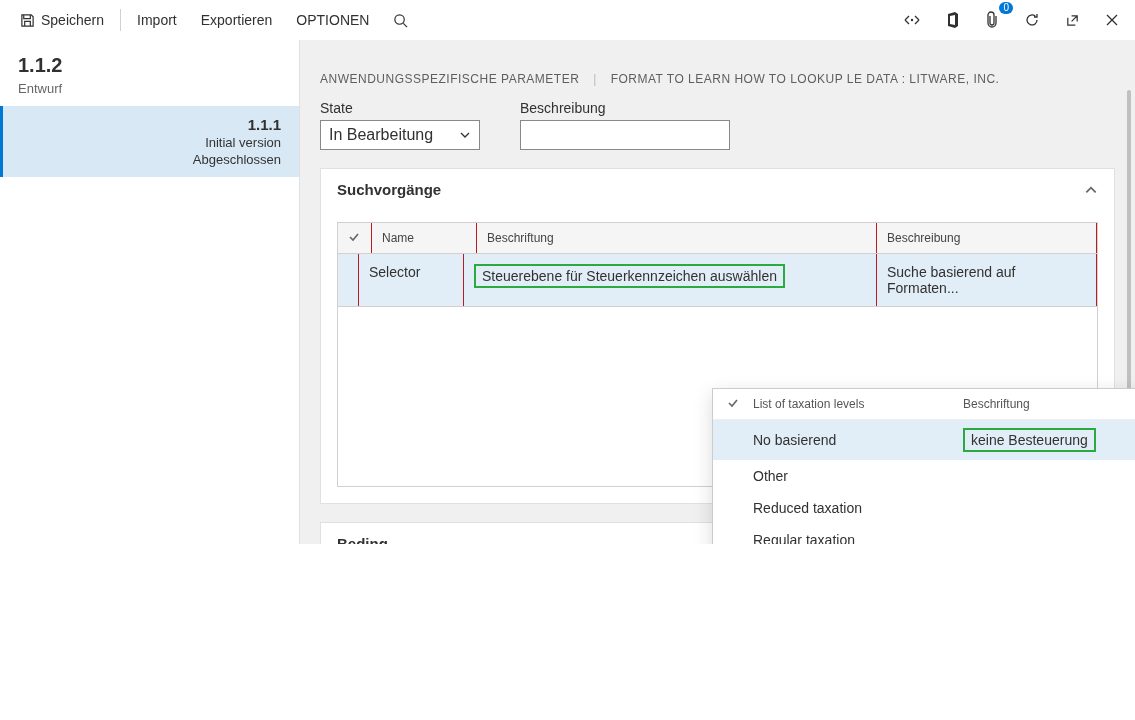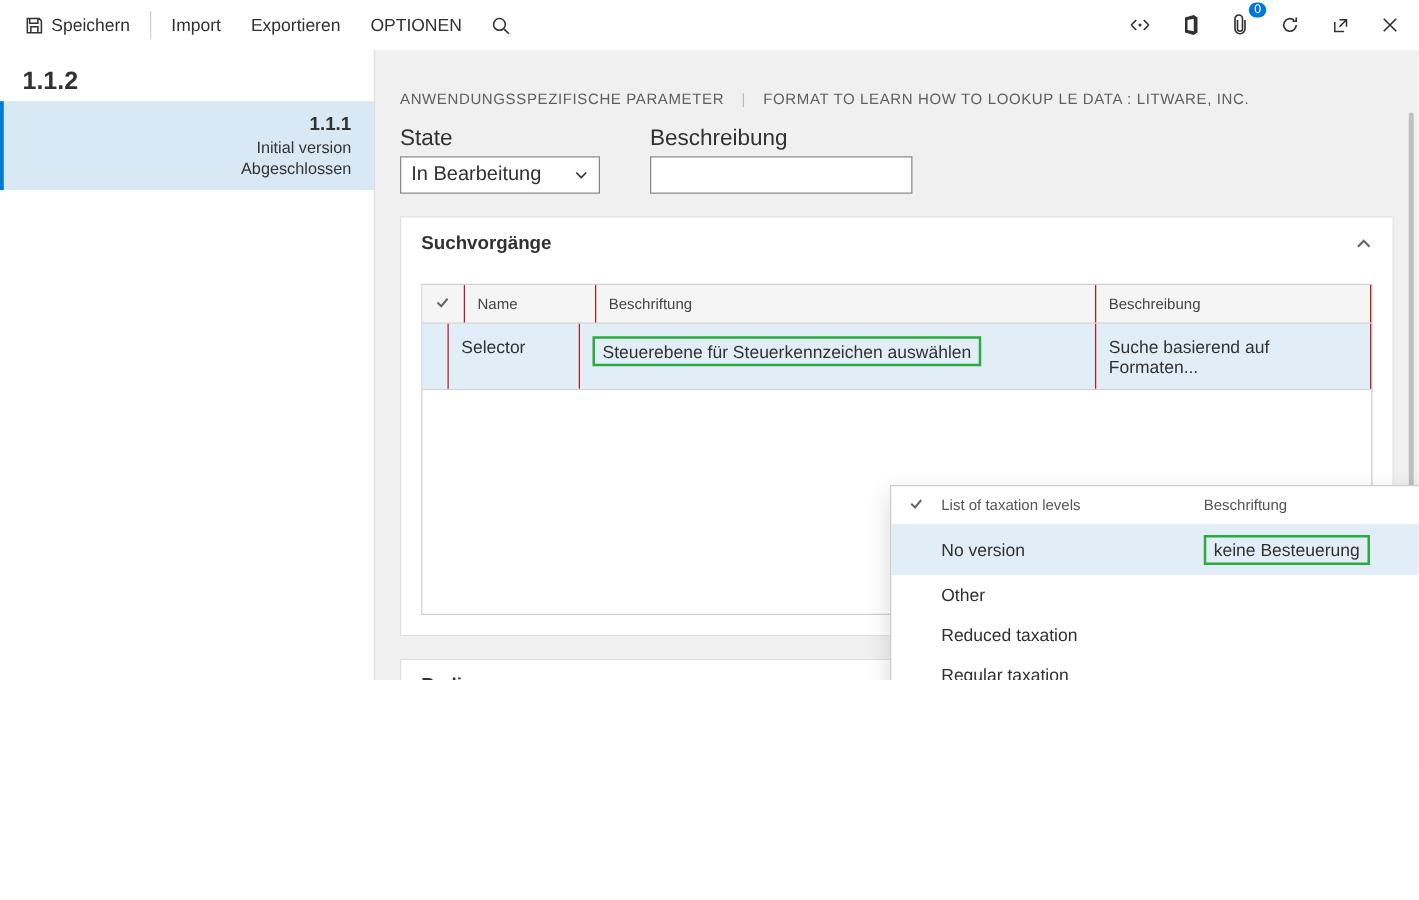--- a/index.html
+++ b/index.html
@@ -21,21 +21,21 @@
 .side-status { color:#666; font-size:13px; padding:0 18px 10px; }
 .side-sel { background:#D8E8F5; border-left:3px solid #0078d4; padding:10px 18px;text-align:right; }
 .side-sel .v { font-weight:600; font-size:15px; }
 .side-sel .line { font-size:13px; color:#333; margin-top:2px; }
 
 .main { flex:1; background:#f0f0f0; padding:0 20px 20px 20px; position:relative; overflow:hidden; }
 .scroll-indicator { position:absolute; right:4px; top:50px; bottom:20px; width:4px; background:#c0c0c0; border-radius:2px; }
 .crumb { font-size:12px; color:#605e5c; padding:32px 0 14px; letter-spacing:.5px; }
 .crumb .sep { margin:0 10px; color:#bbb; }
 .fields-row { display:flex; gap:40px; margin-bottom:18px; }
-.field label { font-size:18px; color:#323130; display:block; margin-bottom:4px; }
+.field label { font-size:14px; color:#323130; display:block; margin-bottom:4px; }
 .select-box { width:160px; height:30px; border:1px solid #8a8886; background:#fff; display:flex; align-items:center; padding:0 8px; justify-content:space-between; cursor:pointer; }
 .text-box { width:210px; height:30px; border:1px solid #8a8886; background:#fff; padding:0 8px; }
 
 .panel { background:#fff; border:1px solid #e0e0e0; margin-bottom:18px; }
 .panel-hd { display:flex; align-items:center; justify-content:space-between; padding:12px 16px; font-weight:600; font-size:15px; }
 .panel-bd { padding:12px 16px 16px; }
 .grid { border:1px solid #d0d0d0; }
 .ghdr { display:flex; background:#f5f5f5; border-bottom:1px solid #d0d0d0; font-size:12px; color:#444; }
 .gcell { padding:8px 10px; border-right:1px solid #b91c1c; }
 .ghdr .c-chk{ width:34px; text-align:center; }
@@ -141,20 +141,21 @@
           <path d="M2 2 L12 12 M12 2 L2 12" stroke="#323130" stroke-width="1.3"></path>
         </svg>
     </div>
   </div>
 </div>
 
 <div class="body-row">
 
   <div class="sidebar">
     <div class="side-ver-big">1.1.2</div>
+    <div class="side-status">Entwurf</div>
     <div class="side-sel">
       <div class="v">1.1.1</div>
       <div class="line">Initial version</div>
       <div class="line">Abgeschlossen</div>
     </div>
   </div>
 
   <div class="main">
     <div class="scroll-indicator"></div>
 
@@ -270,21 +271,21 @@
         <div class="chk">
           <svg width="12" height="12" viewBox="0 0 12 12" class="check-icon">
               <path d="M2 6 L5 9 L10 3" fill="none" stroke="#666" stroke-width="1.6"></path>
             </svg>
         </div>
         <div class="c1">List of taxation levels</div>
         <div class="c2">Beschriftung</div>
       </div>
       <div class="pp-row selected">
         <div class="chk"></div>
-        <div class="c1">No version</div>
+        <div class="c1">No basierend</div>
         <div class="c2">
           <span class="green-box">keine Besteuerung</span>
         </div>
       </div>
       <div class="pp-row">
         <div class="chk"></div>
         <div class="c1">Other</div>
       </div>
       <div class="pp-row">
         <div class="chk"></div>

